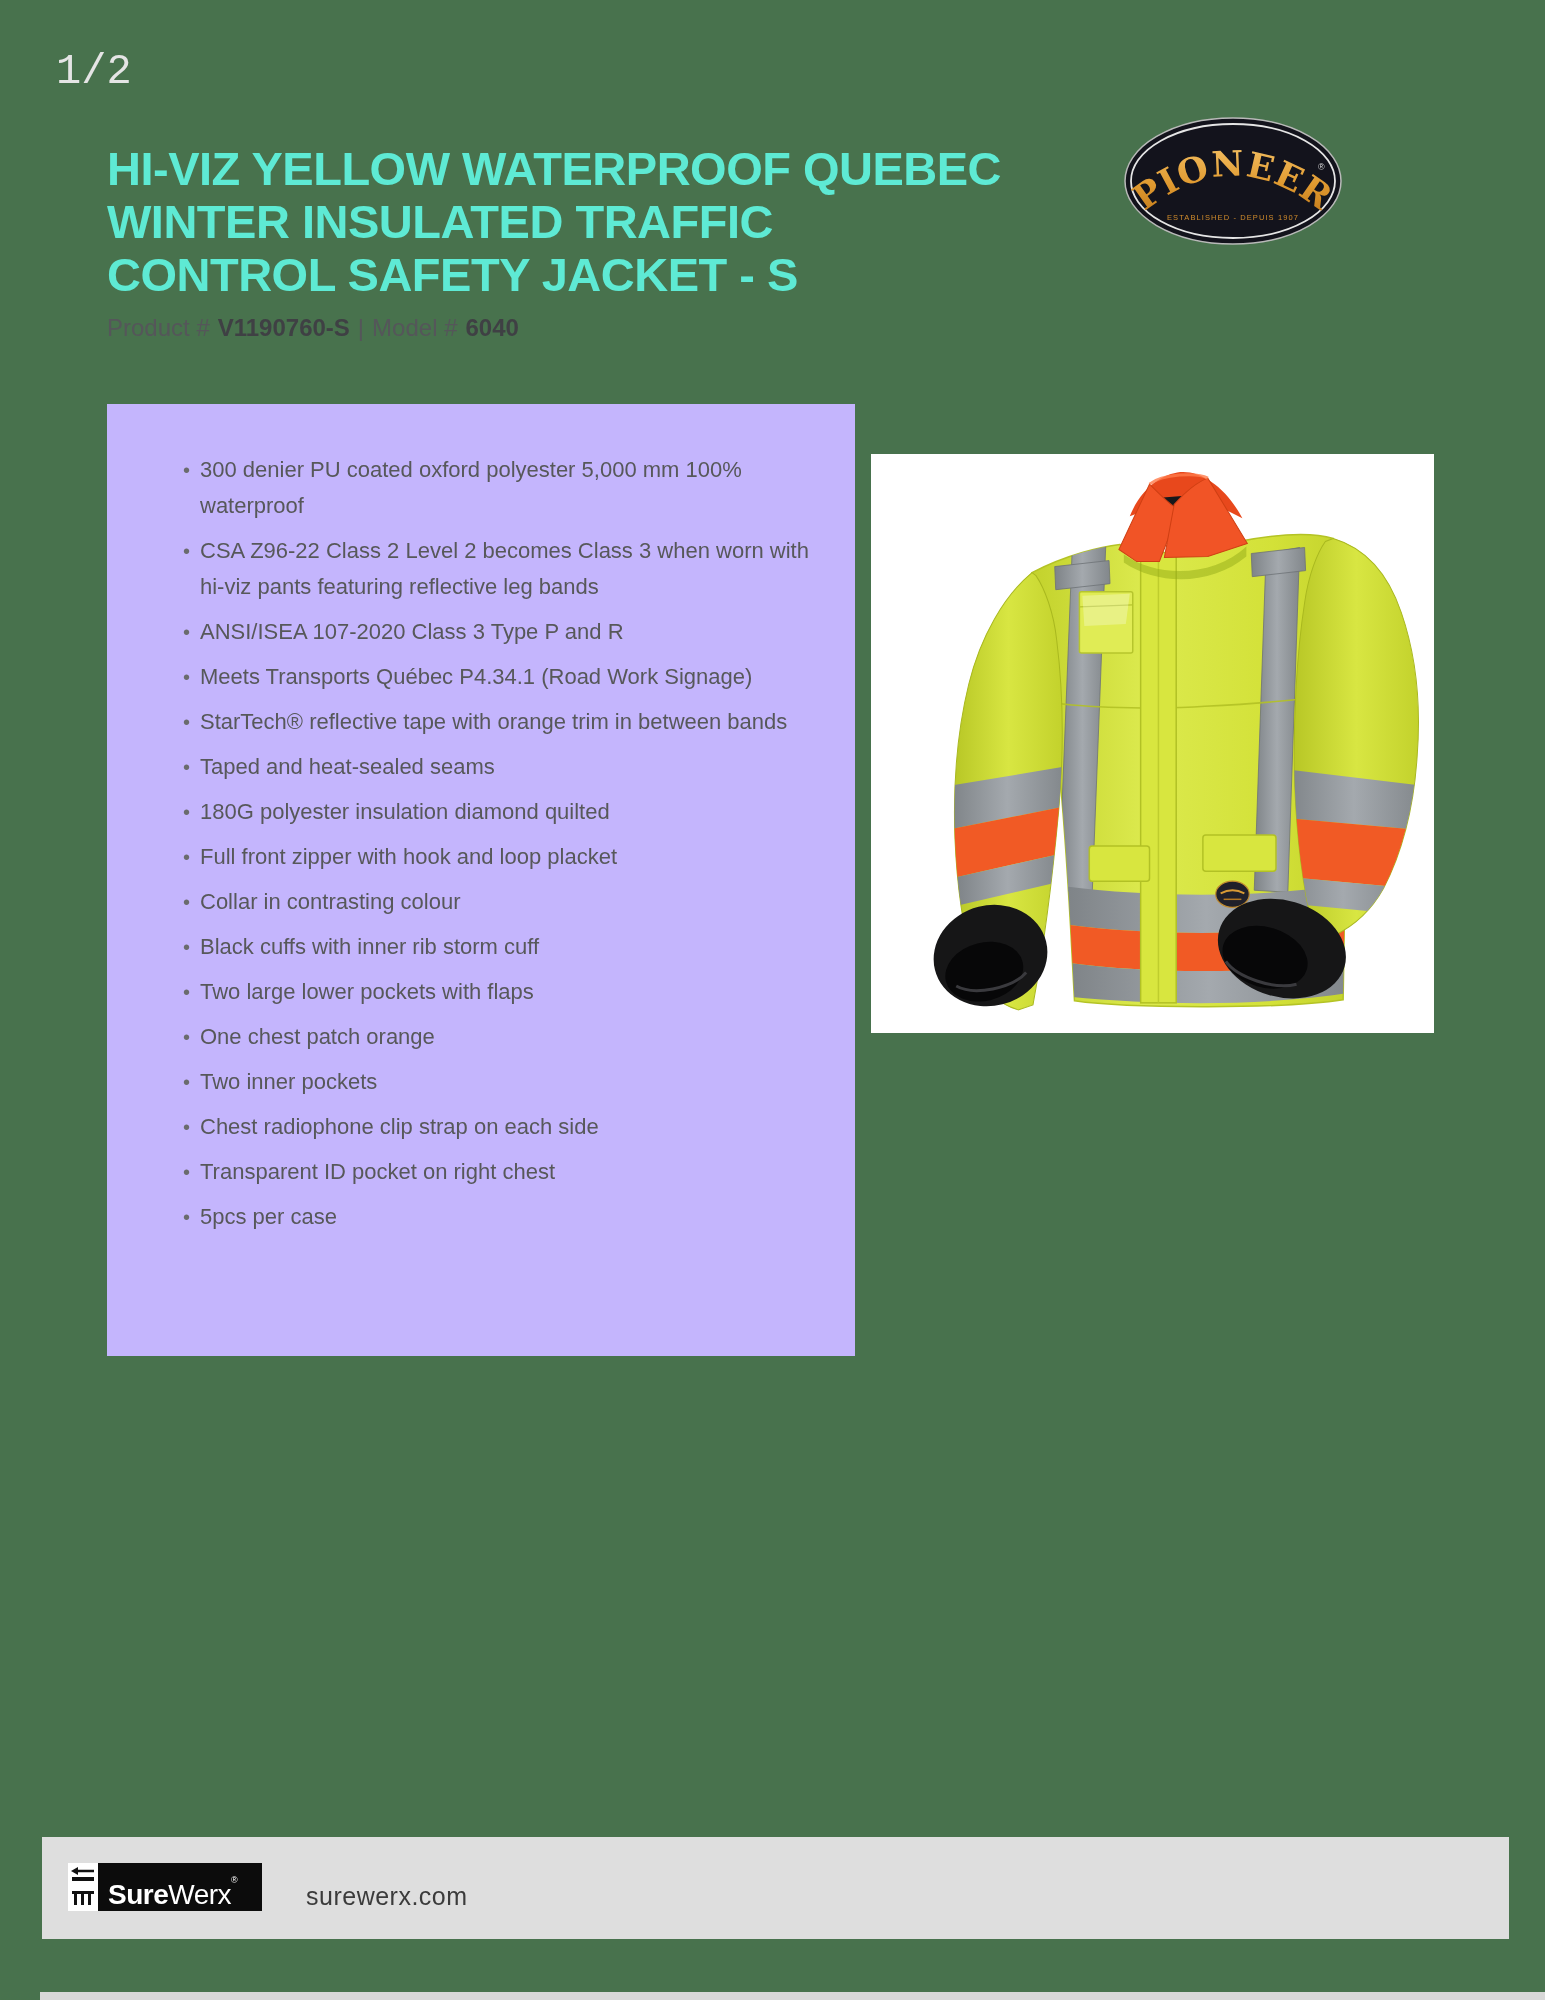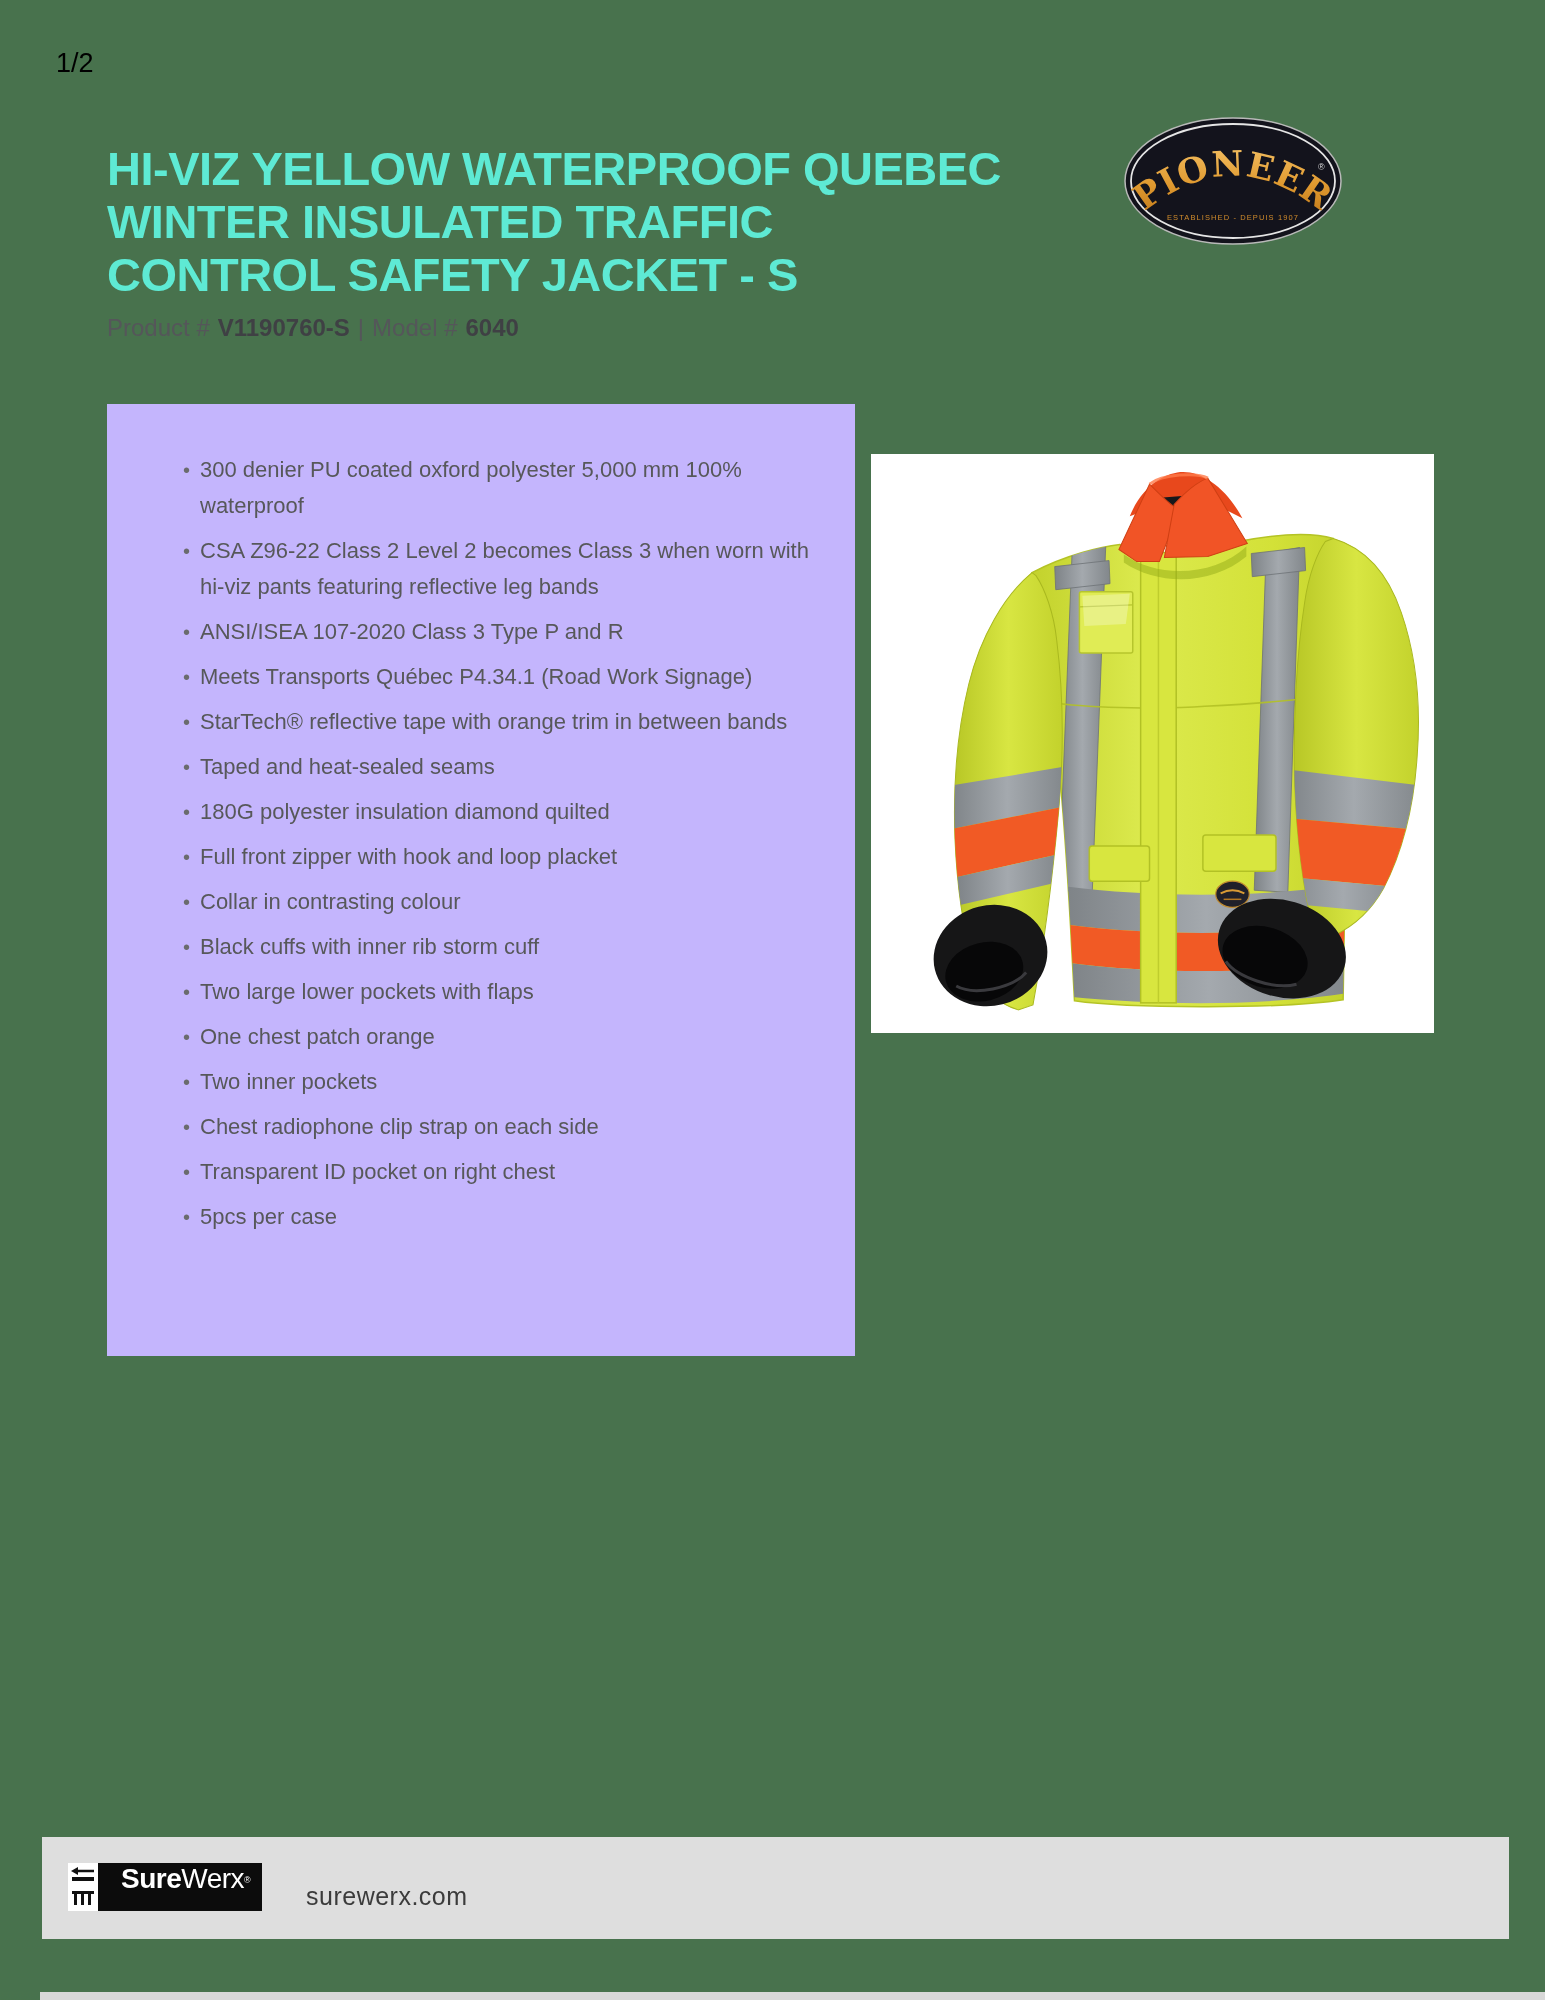--- a/index.html
+++ b/index.html
@@ -1,20 +1,20 @@
 <!DOCTYPE html>
 <html><head>
 <meta charset="utf-8">
 <style>
   html,body{margin:0;padding:0;}
   body{background:#48724D;font-family:"Liberation Sans",sans-serif;}
   .page{position:relative;width:1545px;height:2000px;background:#48724D;overflow:hidden;}
 
-  .page-indicator{position:absolute;left:56px;top:48px;font-family:Liberation Sans, sans-serif;
-    font-size:27px;color:#000000;}
+  .page-indicator{position:absolute;left:56px;top:48px;font-family:Liberation Mono, monospace;
+    font-size:42px;color:#e5e5e5;}
 
   .title{position:absolute;left:107px;top:142px;font-size:47px;font-weight:bold;
     color:#5eead4;line-height:53px;letter-spacing:-0.5px;}
 
   .meta{position:absolute;left:107px;top:314px;font-size:24px;color:#55565a;}
   .meta span{margin-right:8px;}
   .meta .num{font-weight:bold;color:#3f4044;}
 
   .pioneer{position:absolute;left:1123px;top:116px;width:220px;height:130px;}
 
@@ -22,22 +22,22 @@
   .features-box ul{list-style:none;margin:0;padding:48px 0 0 93px;width:625px;}
   .features-box li{position:relative;font-size:22px;line-height:36px;color:#57585a;margin-bottom:9px;}
   .features-box li::before{content:"•";position:absolute;left:-17px;top:0;font-size:20px;color:#6a6b6d;}
 
   .product-image{position:absolute;left:871px;top:454px;width:563px;height:579px;background:#ffffff;}
   .product-image svg{display:block;width:100%;height:100%;}
 
   .footer-bar{position:absolute;left:42px;top:1837px;width:1467px;height:102px;background:#dedede;}
   .sw-logo{position:absolute;left:26px;top:26px;width:194px;height:48px;display:flex;}
   .sw-icon{width:30px;height:48px;background:#ffffff;flex:0 0 30px;}
-  .sw-wordmark{flex:1;background:#0c0c0c;color:#ffffff;display:flex;align-items:flex-start;
-    padding-left:23px;white-space:nowrap;}
+  .sw-wordmark{flex:1;background:#0c0c0c;color:#ffffff;display:flex;align-items:flex-end;
+    padding-left:10px;white-space:nowrap;}
   .sw-wordmark .sure{font-weight:bold;font-size:28px;letter-spacing:-0.5px;}
   .sw-wordmark .werx{font-weight:normal;font-size:28px;letter-spacing:-0.5px;}
   .sw-wordmark .reg{font-size:9px;align-self:flex-start;margin-top:12px;}
   .website{position:absolute;left:264px;top:8px;height:102px;display:flex;align-items:center;
     font-size:25px;color:#3b3b3b;letter-spacing:0.5px;}
 
   .bottom-strip{position:absolute;left:40px;top:1992px;width:1505px;height:8px;background:#d8d8d8;}
 </style>
 </head>
 <body>

